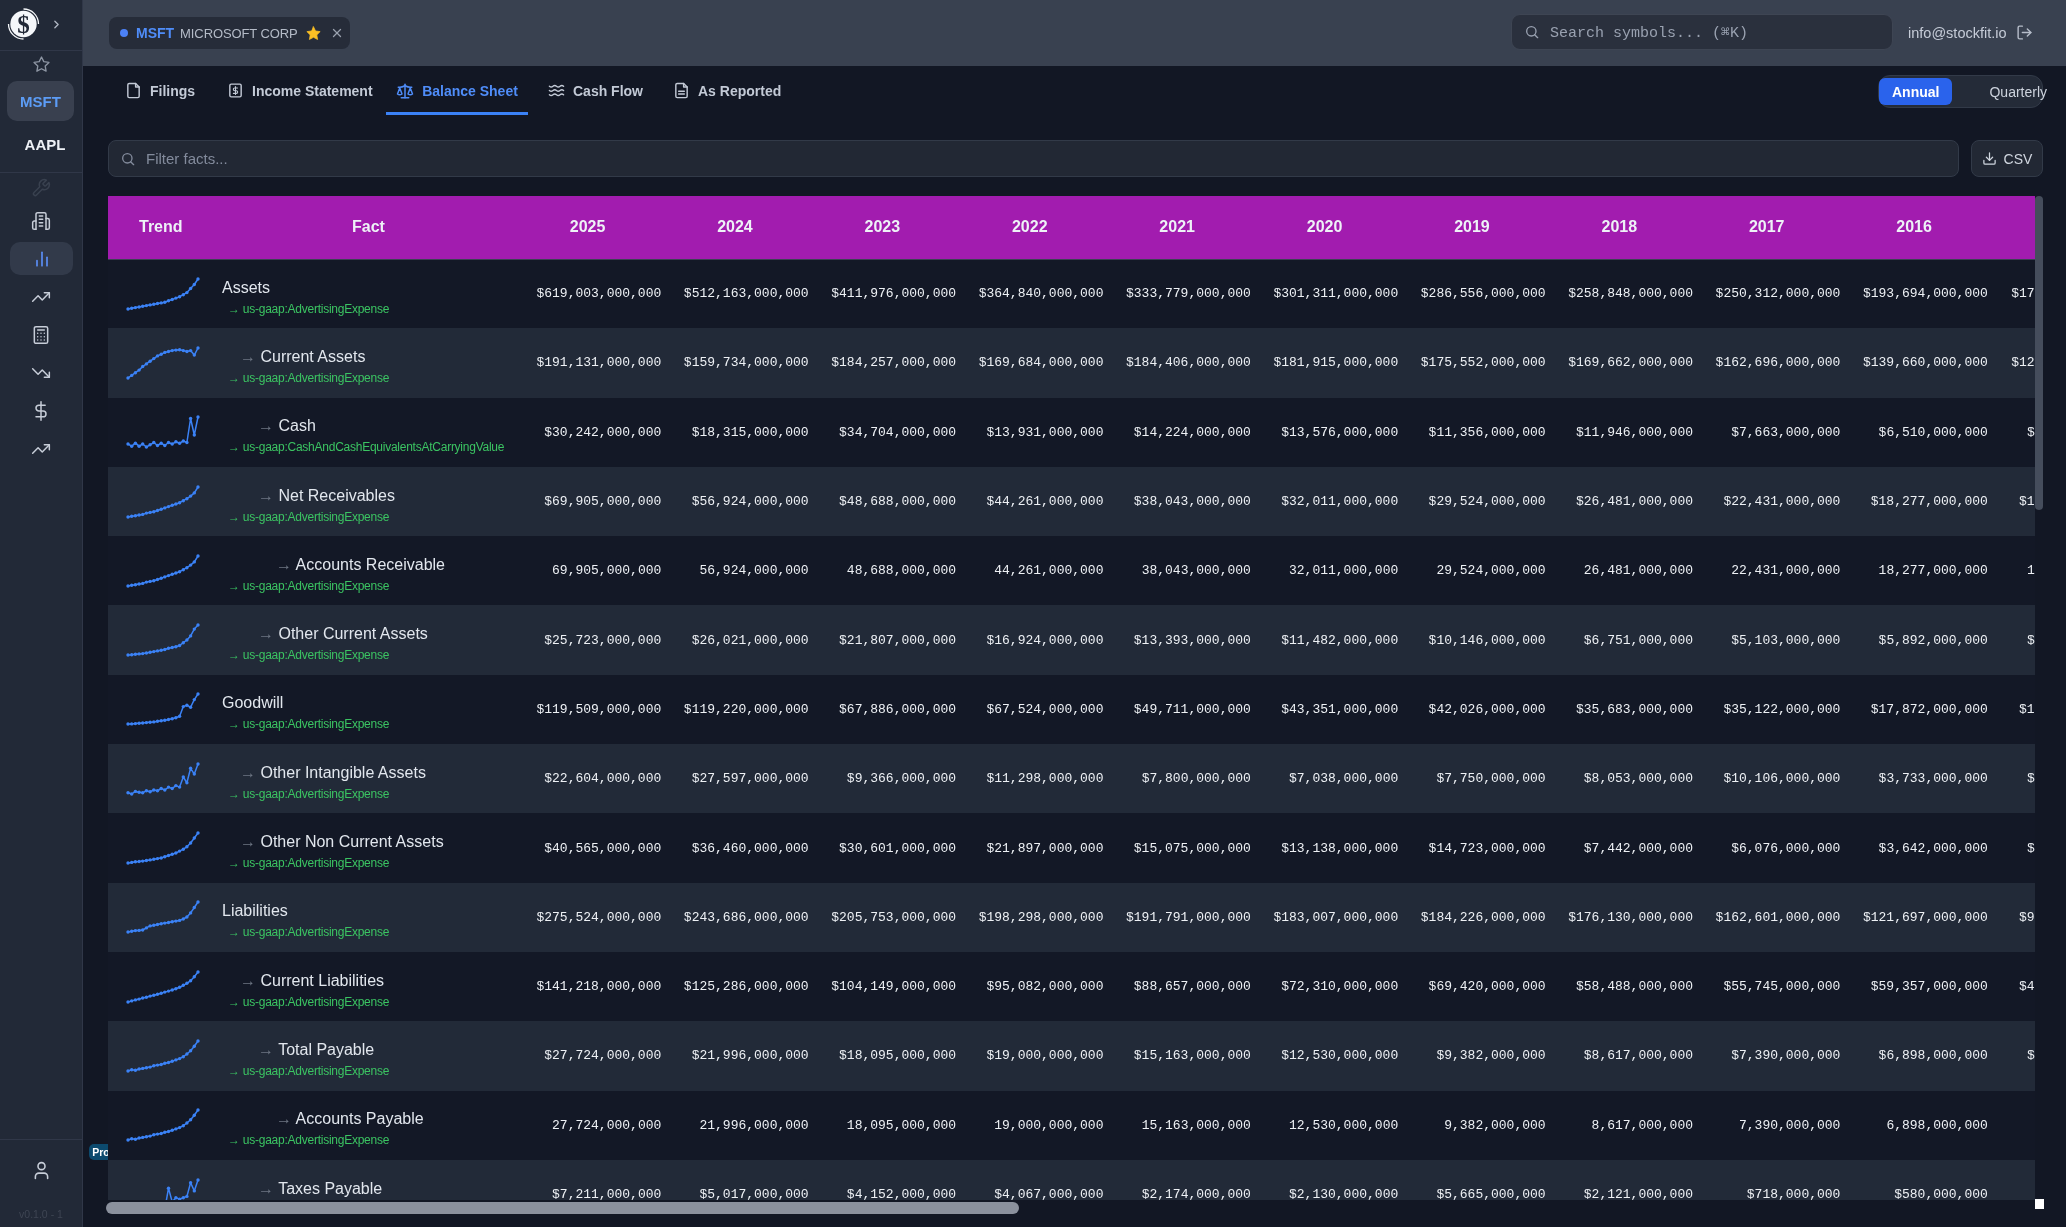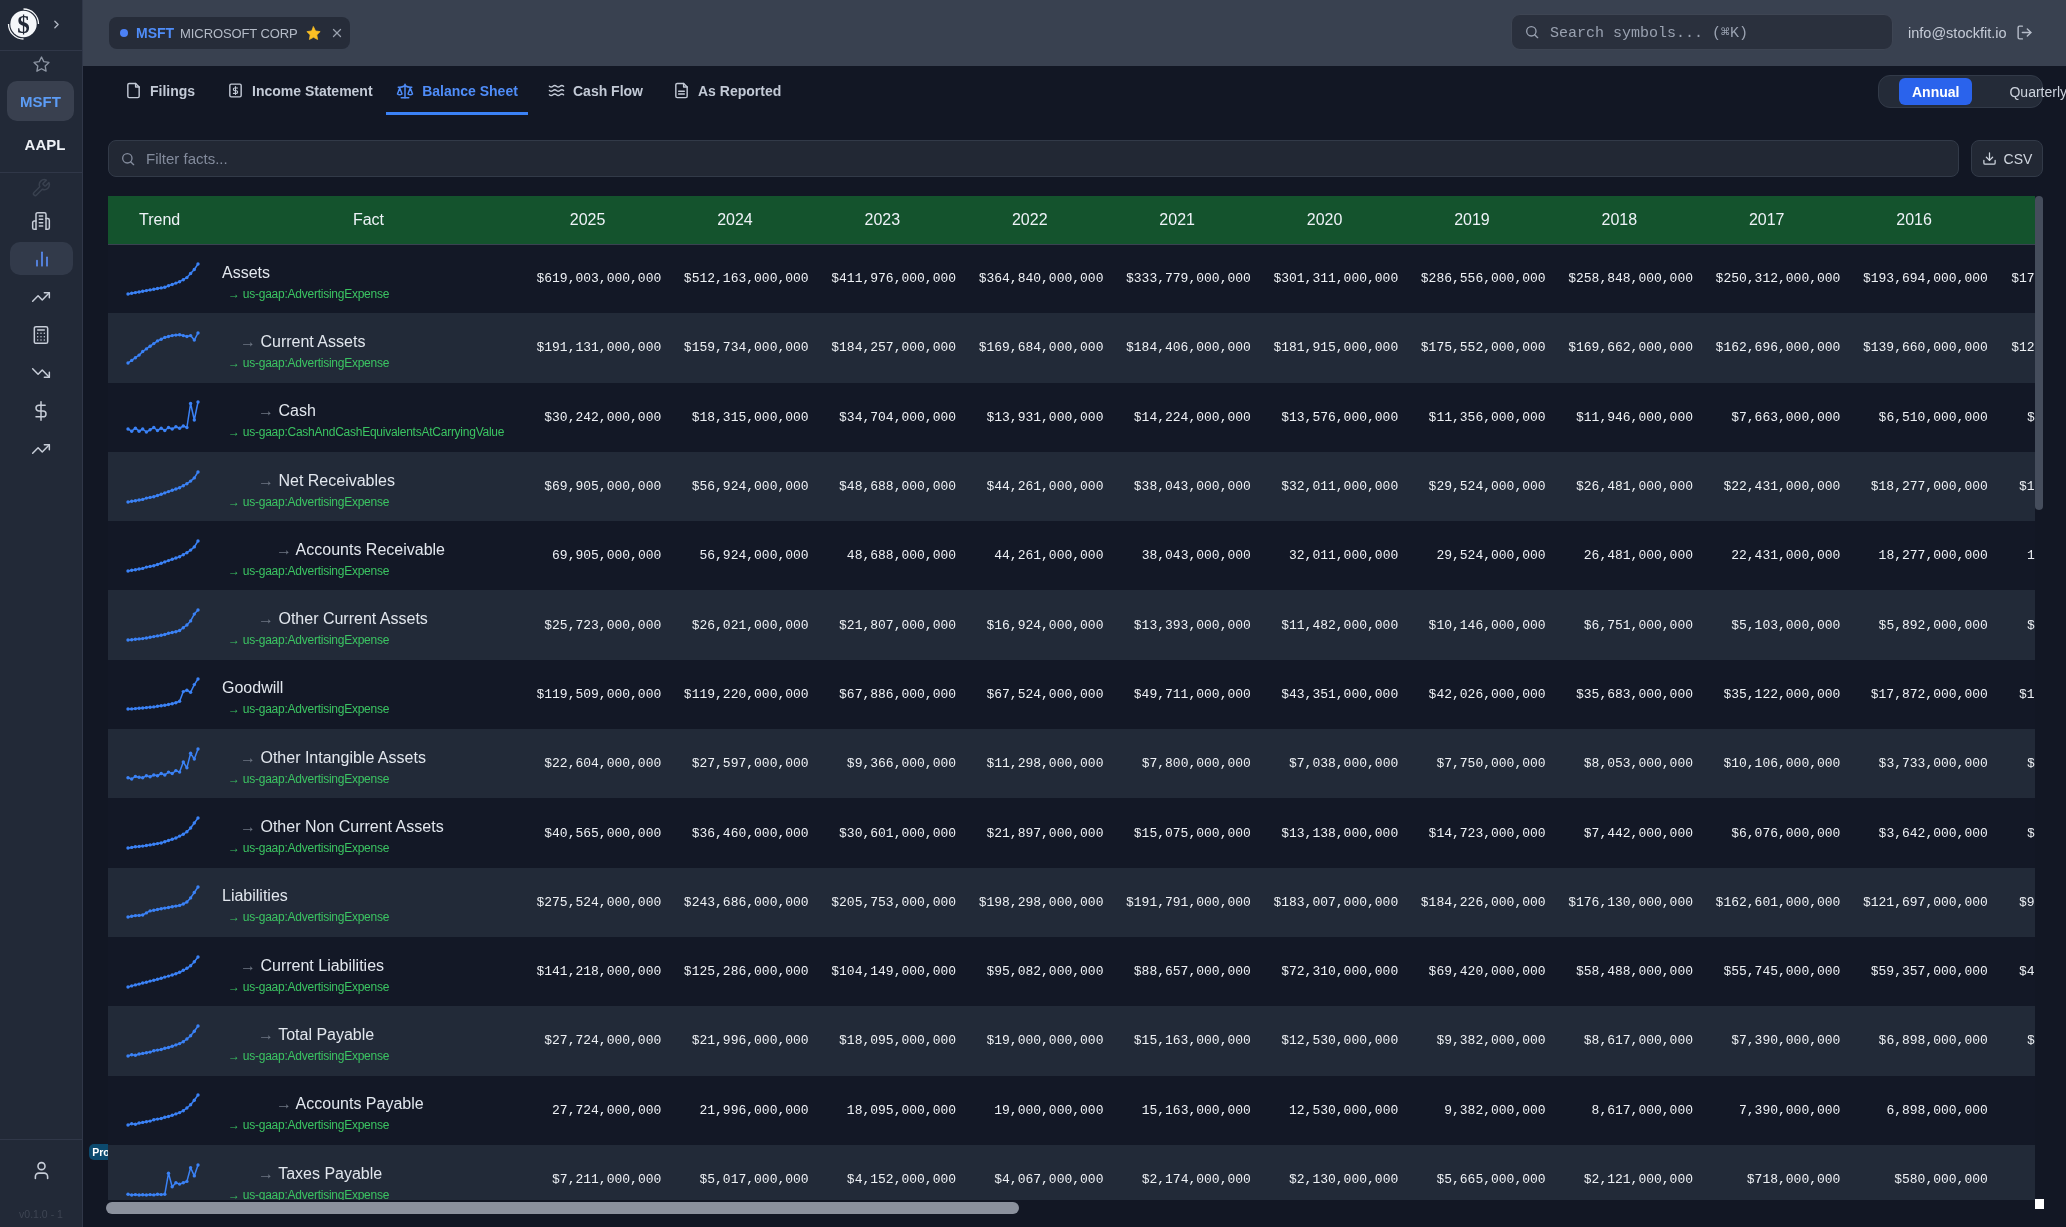--- a/index.html
+++ b/index.html
@@ -18,34 +18,34 @@
 .searchbox { position:absolute; left:1511px; top:14px; width:382px; height:36px;
   background:#2a303d; border:1px solid #3e4553; border-radius:9px;
   display:flex; align-items:center; color:#99a1b0; font-size:15px; }
 .email { position:absolute; left:1908px; top:25px; color:#c6ccd8; font-size:14.5px; }
 .tabsrow { position:absolute; left:83px; top:66px; width:1983px; height:52px; }
 .tab { position:absolute; top:0; height:49px; display:flex; align-items:center; gap:8px;
   color:#c3cad6; font-size:14px; font-weight:bold; }
 .tab.active { color:#4f8df9; justify-content:center; }
 .underline { position:absolute; left:303px; top:46px; width:142px; height:3px; background:#3b82f6; }
 .seg { position:absolute; left:1878px; top:75px; width:165px; height:33px; background:#242b38;
-  border:1px solid #323a48; border-radius:12px; display:flex; align-items:center; padding:0 20px; }
+  border:1px solid #323a48; border-radius:12px; display:flex; align-items:center; padding:0 0; }
 .seg .on { background:#2a63ec; color:#fff; border-radius:6px; font-size:14px; font-weight:bold;
   height:27px; display:flex; align-items:center; padding:0 13px; }
 .seg .off { color:#cdd3dd; font-size:14px; padding:0 14px;margin-left:23px; }
 .filter { position:absolute; left:108px; top:140px; width:1851px; height:37px; background:#222834;
   border:1px solid #323a48; border-radius:8px; display:flex; align-items:center;
   color:#838b9c; font-size:15px; }
 .csv { position:absolute; left:1971px; top:140px; width:72px; height:37px; background:#222834;
   border:1px solid #323a48; border-radius:8px; display:flex; align-items:center;
   justify-content:center; gap:7px; color:#d0d6df; font-size:14px; }
 .tablewrap { position:absolute; left:108px; top:196px; width:1927px; height:1004px;
   overflow:hidden; }
 table { table-layout:fixed; border-collapse:collapse; width:2028px; }
-thead th { background:#14532d; height:48px; font-size:16px; font-weight:normal;
+thead th { background:#a21caf; height:63px; font-size:16px; font-weight:bold;
   color:#eef2f7; border-bottom:1px solid #3a4251; }
 th.l { text-align:left; padding-left:31px; }
 th.f { text-align:center; padding-left:11px; }
 th.y { text-align:center; padding:0; }
 tbody tr { height:69.3px; }
 tbody tr.d { background:#131826; }
 tbody tr.e { background:#222a38; }
 td { padding:0; vertical-align:middle; }
 td.trend { padding-left:18px; }
 td.trend svg { display:block; }

